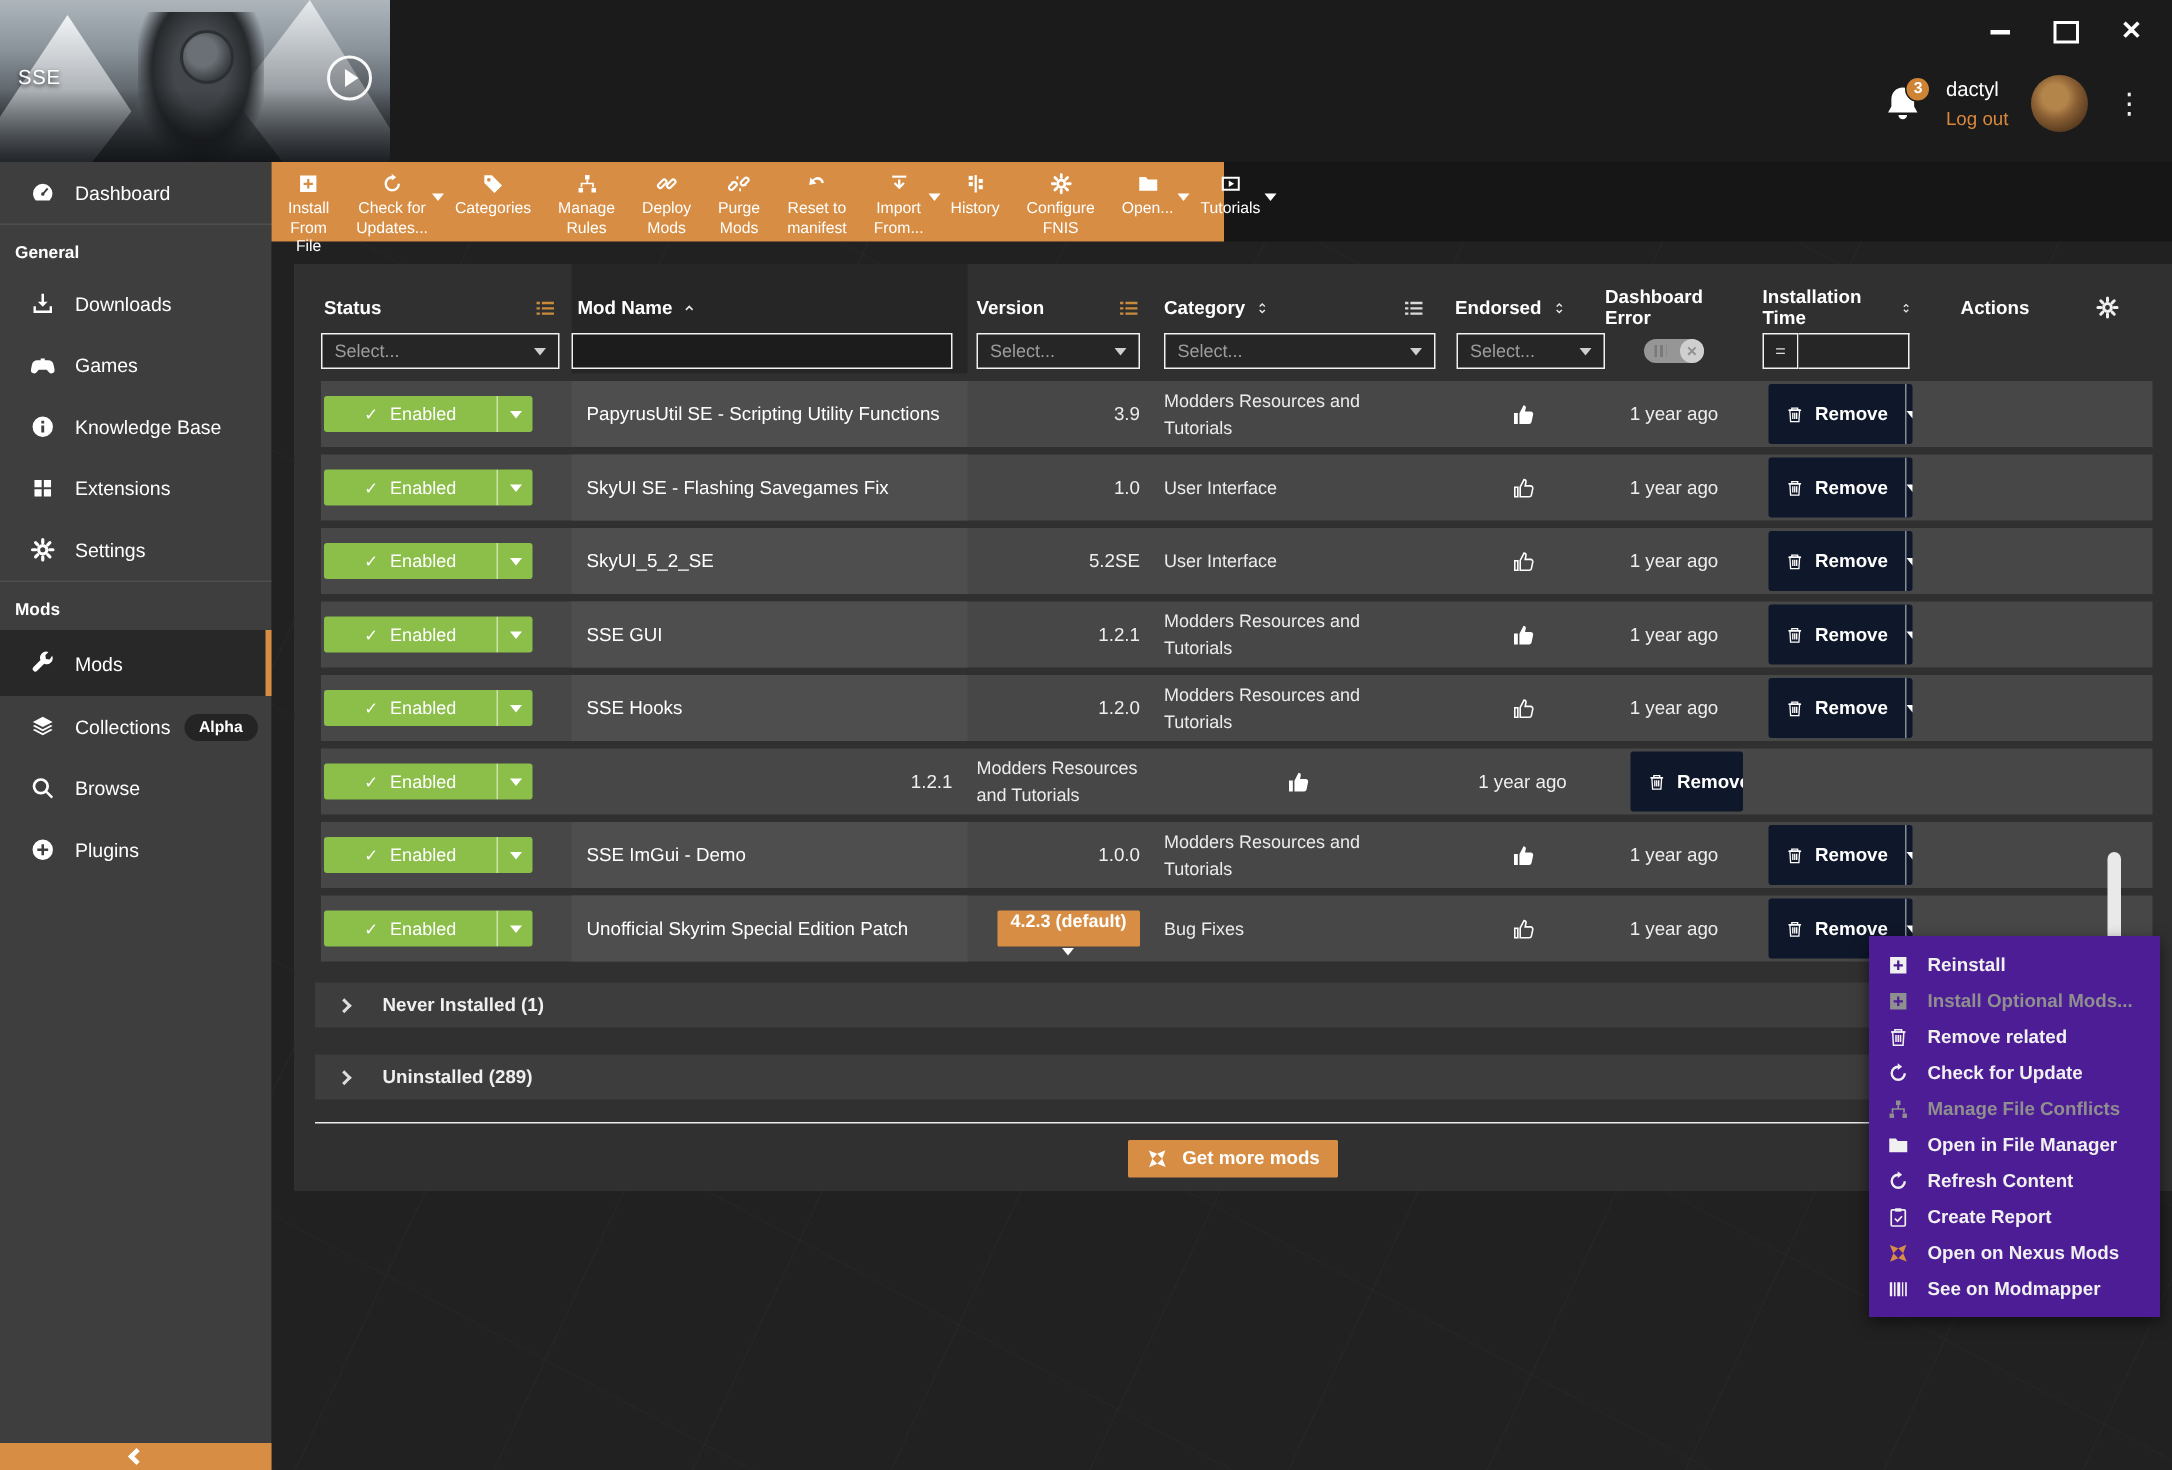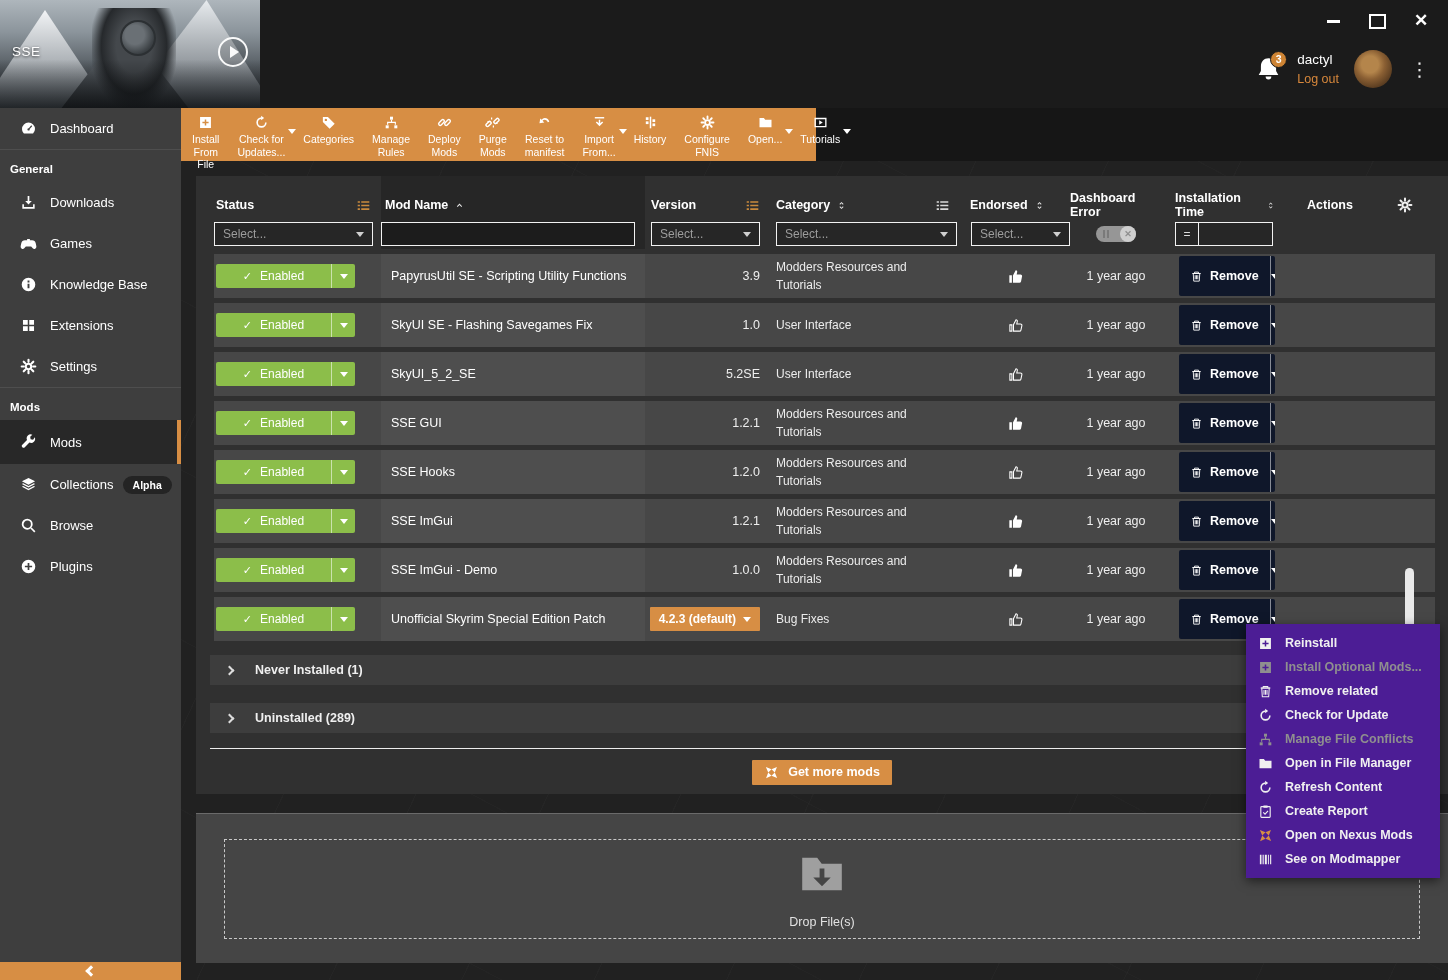--- a/index.html
+++ b/index.html
@@ -130,21 +130,21 @@
     cursor:pointer; }
   .be-main { flex:1; display:flex; align-items:center; justify-content:center; gap:8px; font-size:12px; color:#fff; }
   .be-check { font-size:11px; }
   .be-caret { width:24px; border-left:1px solid rgba(255,255,255,.55); display:flex; align-items:center;
     justify-content:center; }
   .be-caret i, .br-caret i, .vb-caret { width:0; height:0; border:4px solid transparent; border-top:5px solid #fff;
     margin-top:4px; display:block; }
   .cell-name { background:#4e4e4e; align-self:stretch; padding:0 10px; font-size:12.5px; color:#ffffff; }
   .cell-ver { justify-content:flex-end; padding-right:10px; }
   .ver-btn { display:none; background:#d78e44; height:24px; align-items:center; gap:7px; padding:0 9px;
-    font-size:12px; font-weight:bold; color:#fff; cursor:pointer; border-radius:1px; }
+    font-size:12px; font-weight:bold; color:#fff; cursor:pointer; border-radius:1px;flex-direction:column; }
   .row.ver-as-button .ver-btn { display:flex; }
   .cell-cat { font-size:12px; line-height:1.5; padding:0 8px 0 6px; color:#ececec; }
   .cell-end { justify-content:center; color:#fff; }
   .cell-end .ic, .cell-end svg { width:17px; height:17px; display:block; }
   .cell-time { justify-content:center; }
   .cell-act { padding-left:17px; }
   .btn-remove { display:flex; height:40px; border-radius:2px; overflow:hidden; background:#0f172a; cursor:pointer; }
   .br-main { display:flex; align-items:center; gap:7px; padding:0 11px; font-size:12.5px; font-weight:bold; color:#fff; }
   .br-main .ic, .br-main svg { width:13px; height:13px; display:block; }
   .br-caret { width:22px; border-left:1px solid rgba(255,255,255,.5); display:flex; align-items:center;
@@ -784,21 +784,20 @@
       <div class="btn-enabled">
         <span class="be-main">
                 <i class="be-check tg">✓</i>
                 <span class="status-label">Enabled</span>
               </span>
         <span class="be-caret">
                 <i></i>
               </span>
       </div>
     </div>
-    <div class="cell cell-name">SSE ImGui</div>
     <div class="cell cell-ver">
       <span class="ver-text">1.2.1</span>
 
     </div>
     <div class="cell cell-cat">Modders Resources and Tutorials</div>
     <div class="cell cell-end">
             <span class="ic thumb-ic">
               <svg viewBox="0 0 16 16" fill="currentColor">
                 <path d="M2.2 6.9h2.4v6.9H2.2zM5.6 13.8V7l2.6-5c.9 0 1.6.8 1.4 1.7L9.1 6h3.6c1 0 1.7.9 1.5 1.8l-1 4.8a1.6 1.6 0 0 1-1.6 1.2z"></path>
               </svg>
@@ -947,28 +946,20 @@
               <path d="M2 2.2 8 4.5 4.5 8zM13.8 2 11.5 8 8 4.5zM14 13.8 8 11.5 11.5 8zM2.2 14 4.5 8 8 11.5z"></path>
             </svg>
           </span>
         <span>Get more mods</span>
       </div>
     </div>
   </div>
 
   <div class="scroll-thumb"></div>
 
-  <div class="panel-drop">
-    <div class="dropzone">
-      <span class="dz-icon ic"><svg viewBox="0 0 16 16" fill="currentColor">
-            <path fill-rule="evenodd" d="M1.4 2.6h5l1.5 2h6.7v8.8H1.4zM7.2 6.2v3H5.1L8 12.1l2.9-2.9H8.8v-3z"></path>
-          </svg></span>
-      <span class="dz-label">Drop File(s)</span>
-    </div>
-  </div>
 
   <div class="context-menu">
       <div class="cm-item">
     <span class="ic">
           <svg viewBox="0 0 16 16" fill="currentColor">
             <path fill-rule="evenodd" d="M2.2 2.2h11.6v11.6H2.2zm5 2.5v2.5H4.7v1.6h2.5v2.5h1.6V8.8h2.5V7.2H8.8V4.7z"></path>
           </svg>
         </span>
     <span class="cm-label">Reinstall</span>
   </div>

